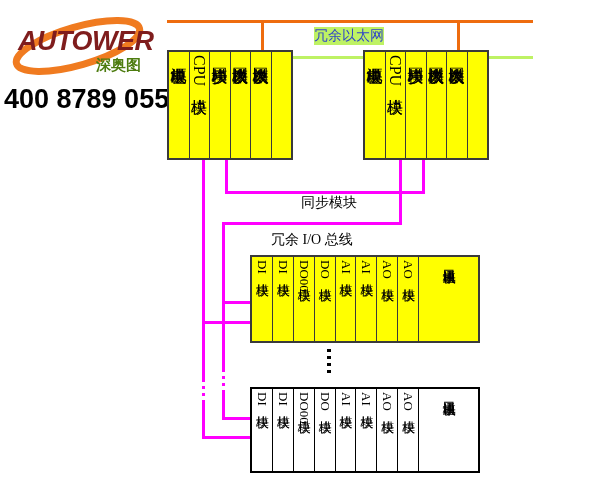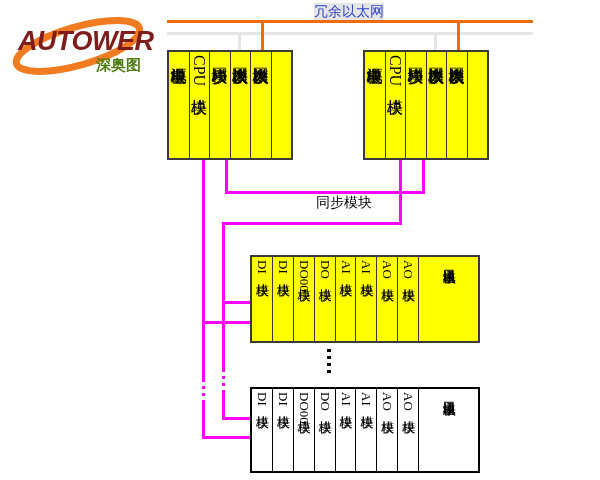--- a/index.html
+++ b/index.html
@@ -14,21 +14,21 @@
          color:#000;}
   .swoosh{position:absolute;left:6px;top:14px;z-index:1;}
   
   .lbl{position:absolute;font-size:14px;color:#000;white-space:nowrap;}
   .lbl.blue{color:#2f45c8;}
   
   .hline,.vline{position:absolute;}
   .hline{height:3px;}
   .vline{width:3px;}
   .orange{background:#ee6c0f;}
-  .blue{background:#e5e5e5;}
+  .blue{background:#bef264;margin-top:24px;}
   .magenta{background:#ff00ff;}
   .vdots-m{position:absolute;width:3px;background:repeating-linear-gradient(to bottom,#ff00ff 0 3px,transparent 3px 7px);}
   .vdots-k{position:absolute;width:4px;background:repeating-linear-gradient(to bottom,#000 0 3px,transparent 3px 7px);}
   
   .rack{position:absolute;display:flex;border:2px solid #3a3a3a;background:#ffff00;box-sizing:border-box;}
   .rack.white{background:#ffffff;border-color:#000;}
   .cell{flex:1 1 0;display:flex;justify-content:center;align-items:flex-start;padding-top:3px;box-sizing:border-box;}
   .cell + .cell{border-left:1.5px solid #3a3a3a;}
   .rack.white .cell + .cell{border-left-color:#000;}
   .cell.wide{flex:0 0 60px;}
@@ -39,23 +39,25 @@
 </head>
 <body>
 
 <div id="canvas">
 
   <svg class="swoosh" width="152" height="64" viewBox="0 0 152 64">
     <ellipse cx="72" cy="32" rx="64" ry="19" transform="rotate(-16 72 32)" fill="none" stroke="#f07b20" stroke-width="7"></ellipse>
   </svg>
   <div class="brand">AUTOWER</div>
   <div class="subbrand">深奥图</div>
+  <div class="phone">400 8789 055</div>
 
   <div class="lbl blue" style="left:314px;top:3px;">冗余以太网</div>
-  <div class="lbl" style="left:301px;top:194px;margin-left:15px;">同步模块</div>
+  <div class="lbl" style="left:301px;top:194px;">同步模块</div>
+  <div class="lbl" style="left:271px;top:231px;">冗余 I/O 总线</div>
 
   <div class="hline orange" style="left:167px;top:20px;width:366px;"></div>
   <div class="hline blue" style="left:167px;top:32px;width:366px;"></div>
   <div class="vline blue" style="left:238px;top:35px;height:16px;"></div>
   <div class="vline orange" style="left:261px;top:23px;height:28px;"></div>
   <div class="vline blue" style="left:434px;top:35px;height:16px;"></div>
   <div class="vline orange" style="left:457px;top:23px;height:28px;"></div>
 
   <div class="vline magenta" style="left:202px;top:160px;height:219px;"></div>
   <div class="vdots-m" style="left:202px;top:379px;height:22px;"></div>

